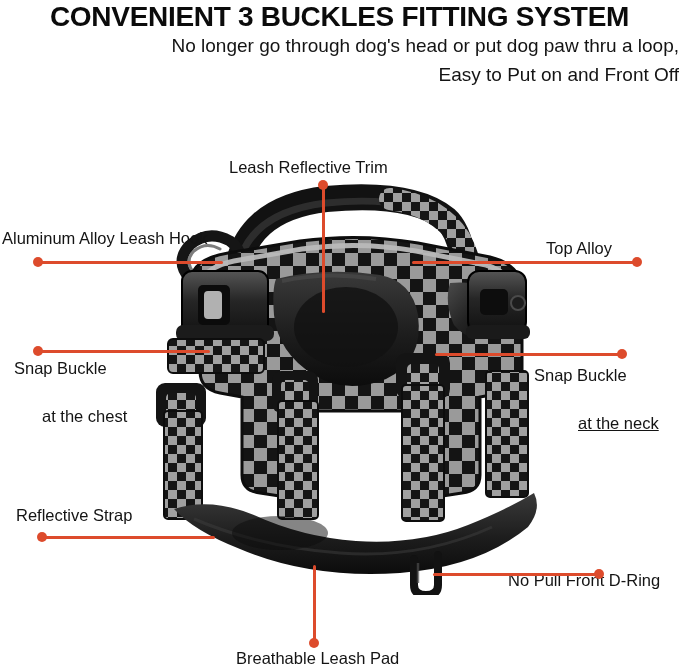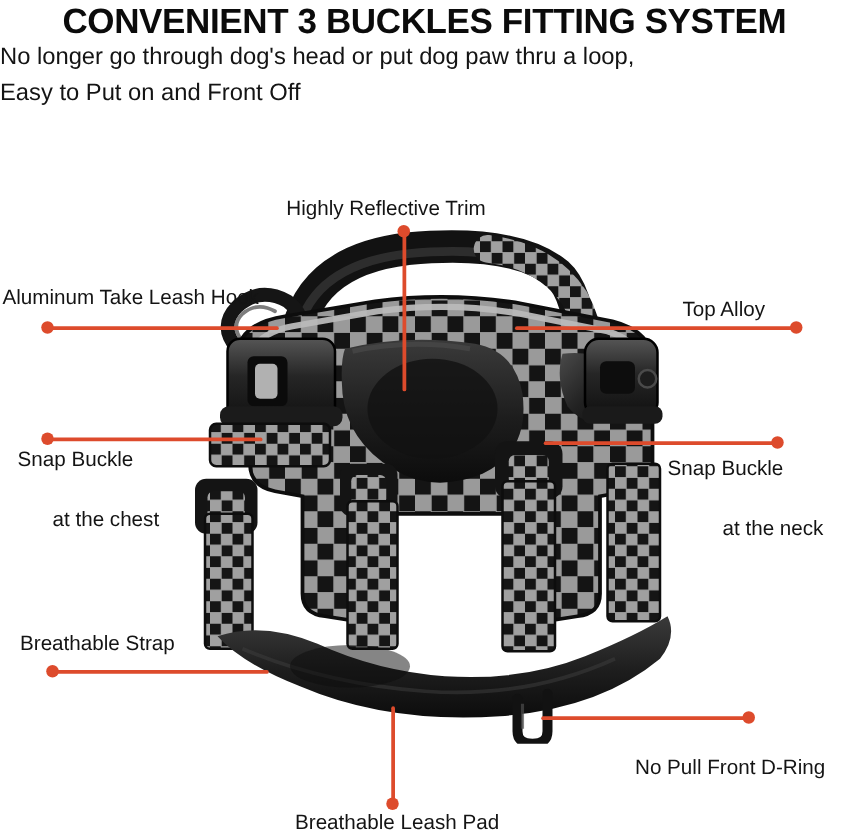--- a/index.html
+++ b/index.html
@@ -13,35 +13,35 @@
 
   
   .title{
     position:absolute;left:0;top:1px;width:679px;
     text-align:center;
     font-size:28px;line-height:32px;
     font-weight:700;letter-spacing:-0.3px;
     color:#0b0b0b;white-space:nowrap;
   }
   .sub{
-    position:absolute;left:0;width:679px;text-align:left;
+    position:absolute;left:0;width:679px;text-align:right;
     font-size:19px;line-height:25px;font-weight:400;color:#141414;
     white-space:nowrap;
   }
   .sub1{top:33px;}
   .sub2{top:62px;}
 
   
   .lbl{
     position:absolute;font-size:16.5px;line-height:21px;
     color:#141414;white-space:nowrap;font-weight:400;
   }
   .lbl .l2{display:block;}
   .lbl.ind .l2{padding-left:28px;margin-top:27px;}
-  .lbl.ind.r .l2{padding-left:44px;}
+  .lbl.ind.r .l2{padding-left:44px;text-decoration:underline;}
 
   
   .lead{position:absolute;background:#dd4b2c;}
   .lead.h{height:3px;border-radius:1.5px;}
   .lead.v{width:3px;border-radius:1.5px;}
   .dot{
     position:absolute;width:10px;height:10px;border-radius:50%;
     background:#dd4b2c;
   }
 
@@ -176,27 +176,27 @@
       </g>
 
       <g>
         <path d="M264 384 L264 410 Q264 420 276 420 Q288 420 288 410 L288 380" fill="none" stroke="#121212" stroke-width="8" stroke-linecap="round"></path>
         <path d="M268 388 L268 408" fill="none" stroke="#4d4d4d" stroke-width="2.5" opacity=".7"></path>
       </g>
     </svg>
   </div>
 
   <div class="lbl" style="left:229px;top:157px;">
-    <span>Highly Reflective Trim</span>
+    <span>Leash Reflective Trim</span>
   </div>
   <div class="lead v" style="left:322px;top:185px;height:128px;"></div>
   <div class="dot" style="left:318px;top:180px;"></div>
 
   <div class="lbl" style="left:2px;top:228px;">
-    <span>Aluminum Take Leash Hook</span>
+    <span>Aluminum Alloy Leash Hook</span>
   </div>
   <div class="lead h" style="left:38px;top:261px;width:185px;"></div>
   <div class="dot" style="left:33px;top:257px;"></div>
 
   <div class="lbl" style="left:546px;top:238px;">
     <span>Top Alloy</span>
   </div>
   <div class="lead h" style="left:412px;top:261px;width:229px;"></div>
   <div class="dot" style="left:632px;top:257px;"></div>
 
@@ -208,26 +208,26 @@
   <div class="dot" style="left:33px;top:346px;"></div>
 
   <div class="lbl ind r" style="left:534px;top:365px;">
     <span>Snap Buckle</span>
     <span class="l2">at the neck</span>
   </div>
   <div class="lead h" style="left:435px;top:353px;width:187px;"></div>
   <div class="dot" style="left:617px;top:349px;"></div>
 
   <div class="lbl" style="left:16px;top:505px;">
-    <span>Breathable Strap</span>
+    <span>Reflective Strap</span>
   </div>
   <div class="lead h" style="left:42px;top:536px;width:173px;"></div>
   <div class="dot" style="left:37px;top:532px;"></div>
 
-  <div class="lbl" style="left:508px;top:604px;">
+  <div class="lbl" style="left:508px;top:570px;">
     <span>No Pull Front D-Ring</span>
   </div>
   <div class="lead h" style="left:433px;top:573px;width:166px;"></div>
   <div class="dot" style="left:594px;top:569px;"></div>
 
   <div class="lbl" style="left:236px;top:648px;">
     <span>Breathable Leash Pad</span>
   </div>
   <div class="lead v" style="left:313px;top:565px;height:78px;"></div>
   <div class="dot" style="left:309px;top:638px;"></div>

